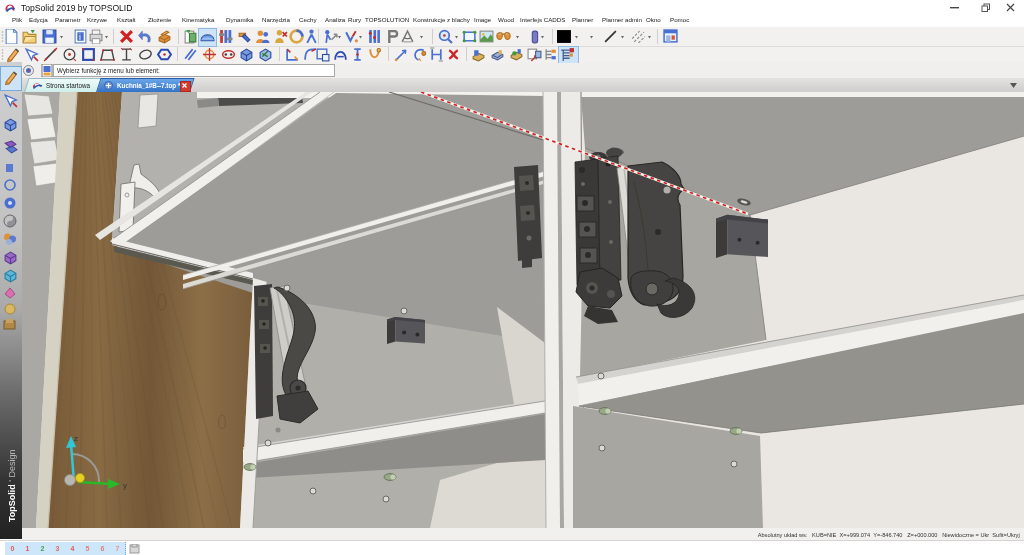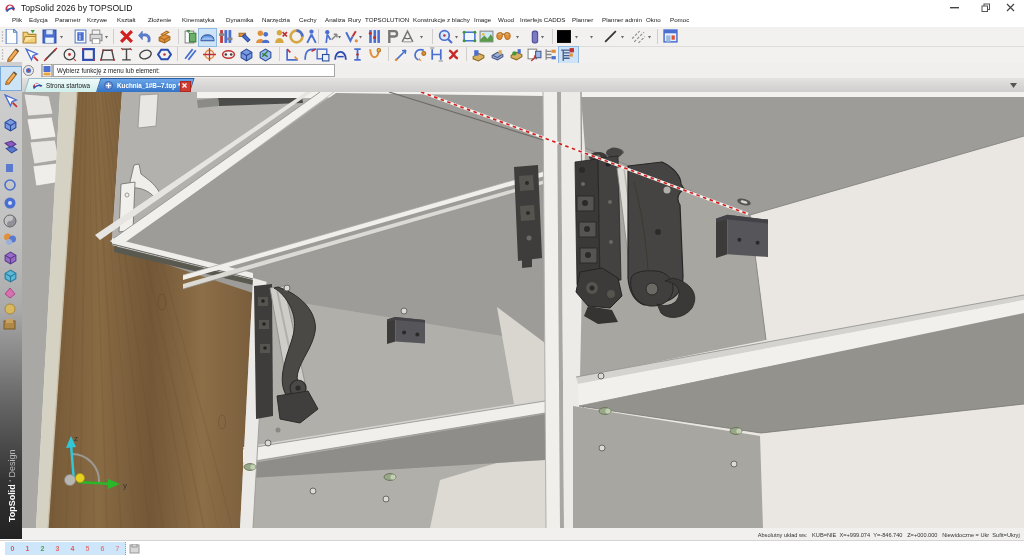--- a/index.html
+++ b/index.html
@@ -5,21 +5,21 @@
 .abs{position:absolute}
 .mi{position:absolute;top:0;font-size:6.2px;color:#1a1a1a;white-space:nowrap}
 .sep{position:absolute;width:1px;background:#cfcecd}
 </style></head>
 <body>
 <div class="abs" style="left:0;top:0;width:1024px;height:16px;background:#fff">
  <svg class="abs" style="left:5px;top:3px" width="11" height="11">
       <path d="M1 8 A4.5 4.5 0 1 1 9 8 L7 6.5 A2.5 2.5 0 1 0 3 6.5 Z" fill="#c9304a"></path>
       <path d="M1.5 8.5 Q5.5 3.5 9.5 6" stroke="#2a52b0" stroke-width="1.8" fill="none"></path>
     </svg>
- <span class="abs" style="left:21px;top:3px;font-size:8.6px;color:#111">TopSolid 2026 by TOPSOLID</span>
+ <span class="abs" style="left:21px;top:3px;font-size:8.6px;color:#111">TopSolid 2019 by TOPSOLID</span>
  <svg class="abs" style="left:950px;top:7px" width="10" height="2">
       <rect width="9" height="1.4" fill="#444"></rect>
     </svg>
  <svg class="abs" style="left:981px;top:3px" width="10" height="10">
       <rect x="3" y="1" width="5.5" height="5.5" fill="#fff" stroke="#555" stroke-width="1"></rect>
       <rect x="1" y="3" width="5.5" height="5.5" fill="#fff" stroke="#555" stroke-width="1"></rect>
     </svg>
  <svg class="abs" style="left:1006px;top:3px" width="10" height="10">
       <path d="M1 1 L8 8 M8 1 L1 8" stroke="#444" stroke-width="1.2"></path>
     </svg>

